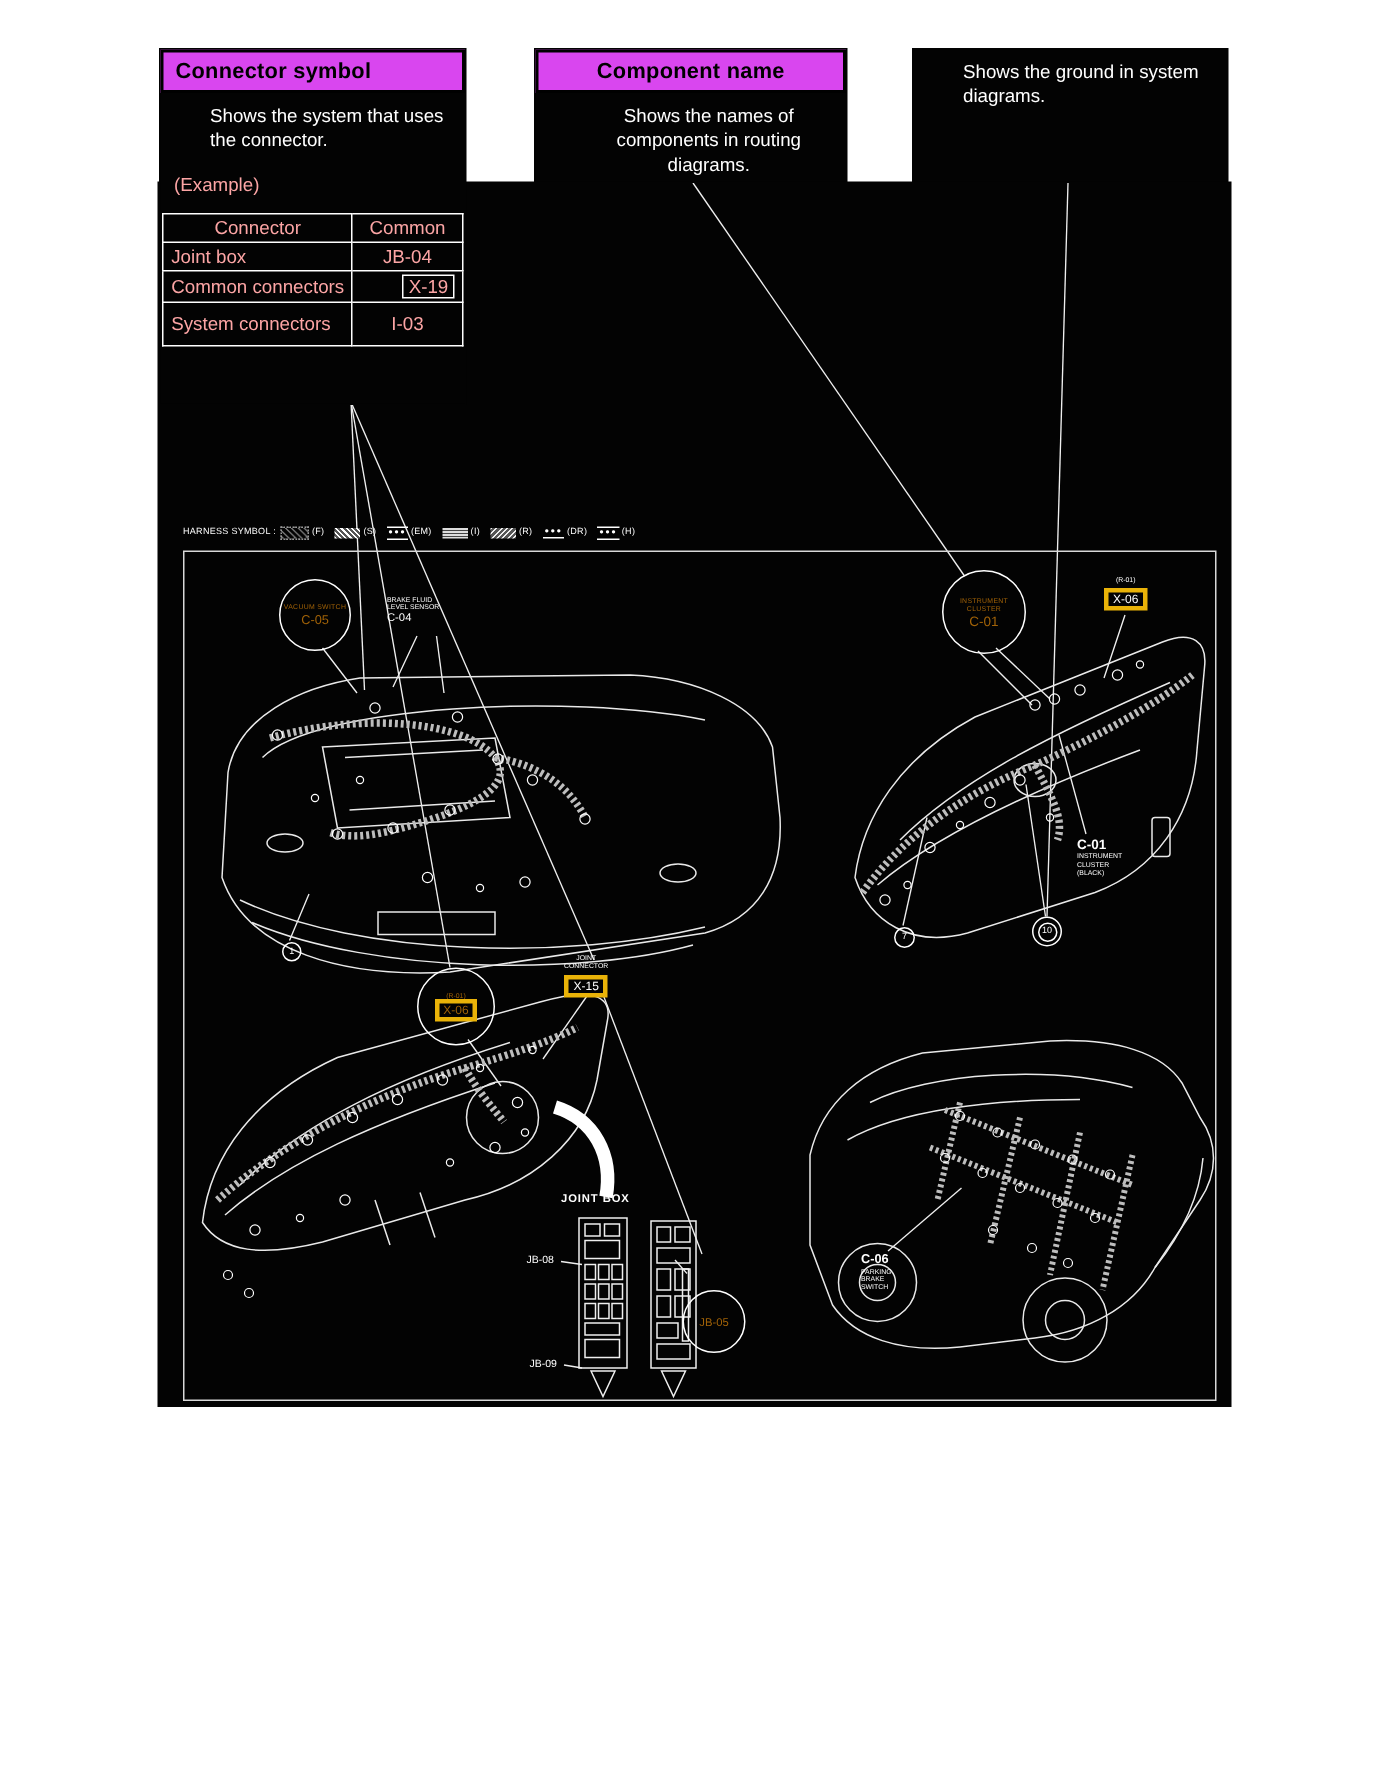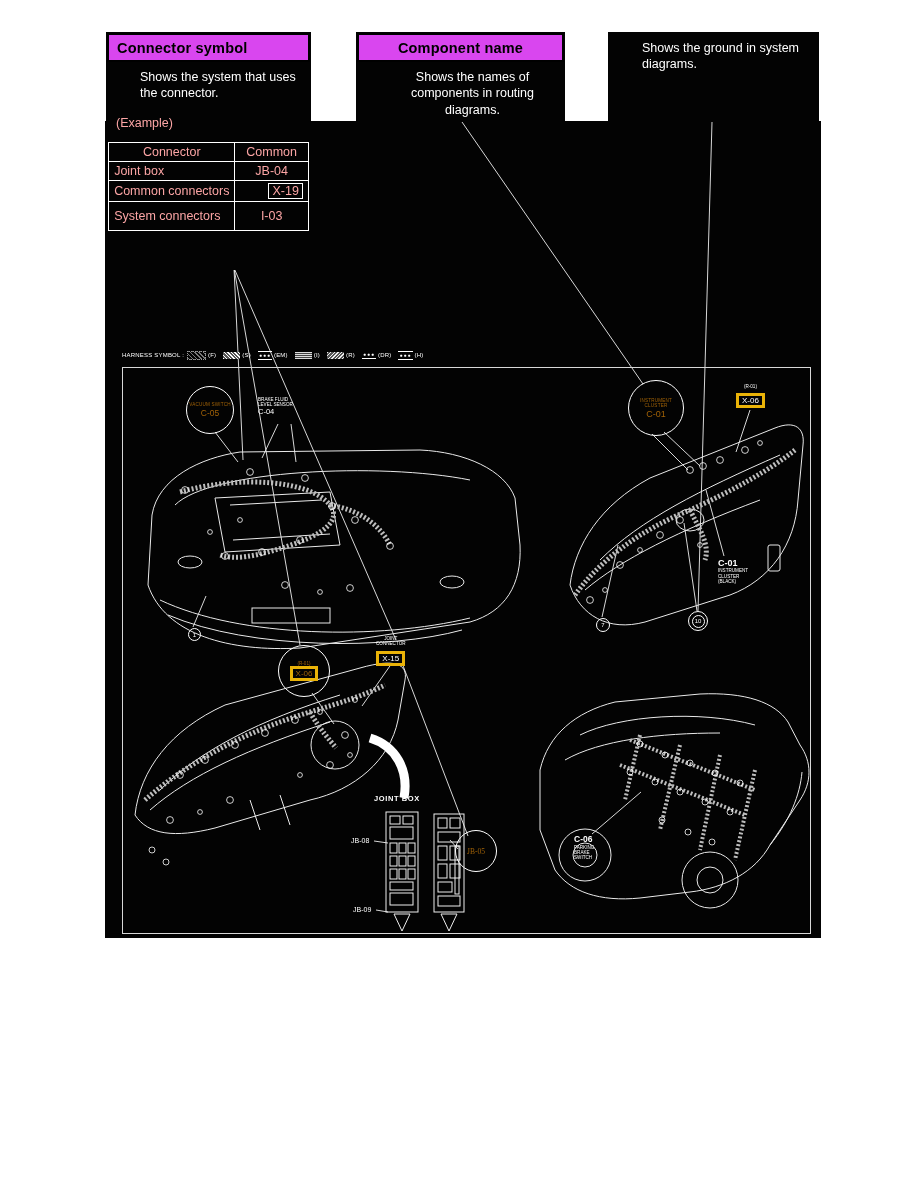--- a/index.html
+++ b/index.html
@@ -368,21 +368,21 @@
 </div>
 <div class="lbl" style="left:376px;top:636px;text-align:center;">
   <span class="tiny">JOINT</span>
   <span class="tiny">CONNECTOR</span>
   <span class="wbox">X-15</span>
 </div>
 
 <div class="lbl" style="left:374px;top:795px;font-size:7.5px;font-weight:bold;letter-spacing:.6px;">JOINT BOX</div>
 <div class="lbl" style="left:351px;top:837px;font-size:7px;">JB-08</div>
 <div class="lbl" style="left:353px;top:906px;font-size:7px;">JB-09</div>
-<div class="circ" style="left:455px;top:830px;width:40px;height:40px;font-family:Liberation Serif, serif;">
+<div class="circ" style="left:455px;top:860px;width:40px;height:40px;">
   <span style="font-size:7.5px;">JB-05</span>
 </div>
 
 <div class="lbl" style="left:574px;top:835px;">
   <span style="font-size:8.5px;font-weight:bold;display:block;">C-06</span>
   <span class="tiny">PARKING</span>
   <span class="tiny">BRAKE</span>
   <span class="tiny">SWITCH</span>
 </div>
 

